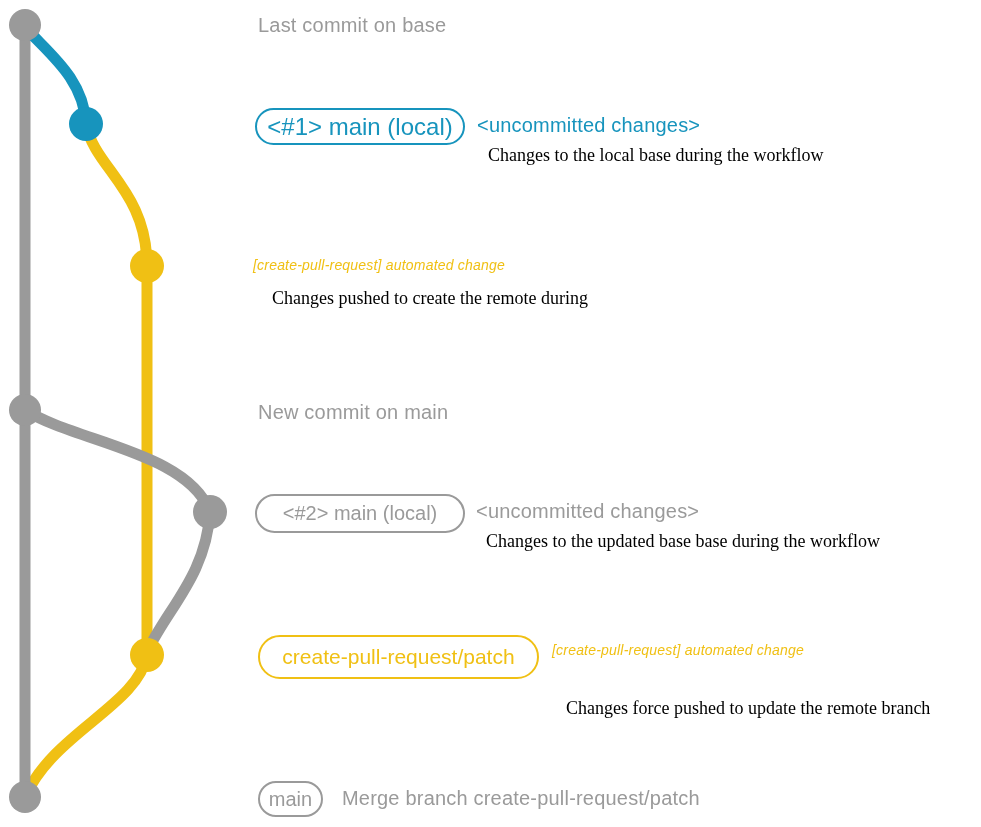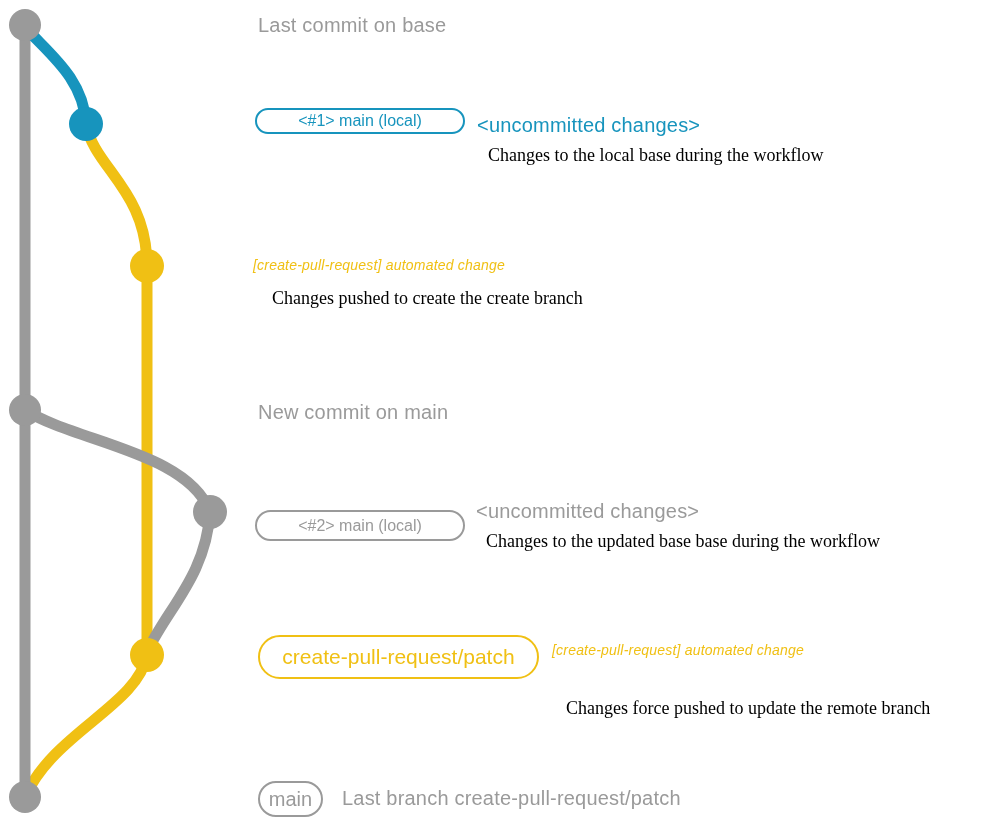--- a/index.html
+++ b/index.html
@@ -60,22 +60,22 @@
     color: var(--color-local-blue, #1794bd);
   }
   .badge.gray {
     border-color: var(--color-base-gray, #9a9a9a);
     color: var(--color-base-gray, #9a9a9a);
   }
   .badge.yellow {
     border-color: var(--color-branch-yellow, #f0c014);
     color: var(--color-branch-yellow, #f0c014);
   }
-  .badge-1 { left: 255px; top: 108px; width: 210px; height: 26px; border-radius: 20px; font-size: 16px; }
-  .badge-2 { left: 255px; top: 510px; width: 210px; height: 31px; border-radius: 20px; font-size: 16px; }
+  .badge-1 { left: 255px; top: 108px; width: 210px; height: 37px; border-radius: 20px; font-size: 24px; }
+  .badge-2 { left: 255px; top: 494px; width: 210px; height: 39px; border-radius: 20px; font-size: 20px; }
   .badge-3 { left: 258px; top: 635px; width: 281px; height: 44px; border-radius: 22px; font-size: 21px; }
   .badge-4 { left: 258px; top: 781px; width: 65px; height: 36px; border-radius: 18px; font-size: 20px; text-align: center; }
 </style>
 </head>
 <body>
 
 <div class="canvas">
 
   <svg class="graph-svg" viewBox="0 0 981 827">
 
@@ -101,34 +101,34 @@
 
   <div class="abs label-gray" style="left:258px; top:14px;">Last commit on base</div>
 
   <div class="abs badge blue badge-1">
     <span>&lt;#1&gt; main (local)</span>
   </div>
   <div class="abs title-blue" style="left:477px; top:114px;">&lt;uncommitted changes&gt;</div>
   <div class="abs caption" style="left:488px; top:145px;">Changes to the local base during the workflow</div>
 
   <div class="abs title-yellow" style="left:253px; top:257px;">[create-pull-request] automated change</div>
-  <div class="abs caption" style="left:272px; top:288px;">Changes pushed to create the create branch</div>
+  <div class="abs caption" style="left:272px; top:288px;">Changes pushed to create the remote during</div>
 
   <div class="abs label-gray" style="left:258px; top:401px;">New commit on main</div>
 
   <div class="abs badge gray badge-2">
     <span>&lt;#2&gt; main (local)</span>
   </div>
   <div class="abs label-gray" style="left:476px; top:500px;">&lt;uncommitted changes&gt;</div>
   <div class="abs caption" style="left:486px; top:531px;">Changes to the updated base base during the workflow</div>
 
   <div class="abs badge yellow badge-3">
     <span>create-pull-request/patch</span>
   </div>
   <div class="abs title-yellow" style="left:552px; top:642px;">[create-pull-request] automated change</div>
   <div class="abs caption" style="left:566px; top:674px;margin-top:24px;">Changes force pushed to update the remote branch</div>
 
   <div class="abs badge gray badge-4">
     <span>main</span>
   </div>
-  <div class="abs label-gray" style="left:342px; top:787px;">Last branch create-pull-request/patch</div>
+  <div class="abs label-gray" style="left:342px; top:787px;">Merge branch create-pull-request/patch</div>
 
 </div>
 
 </body></html>

